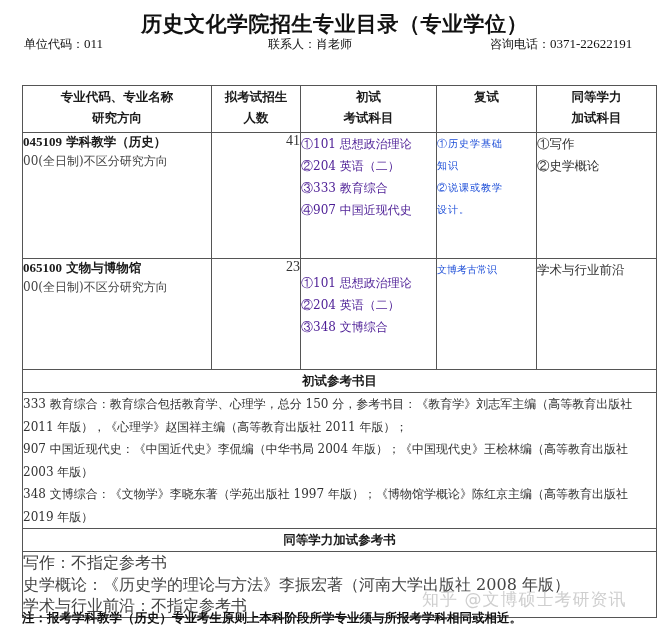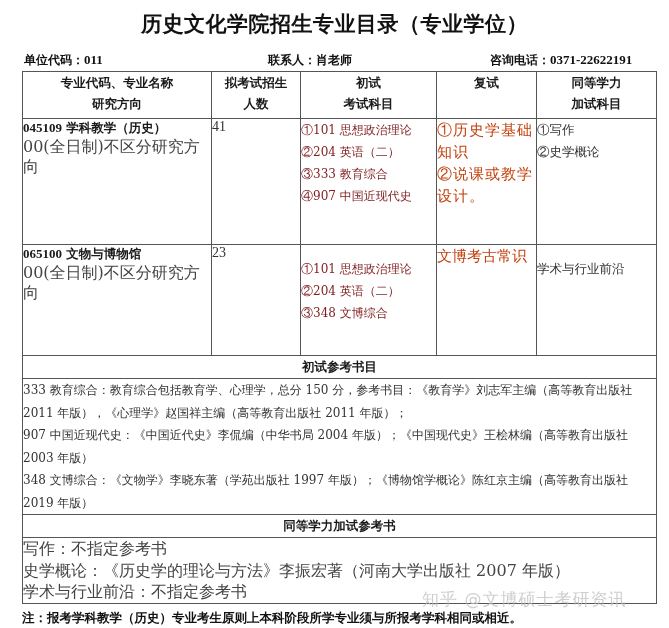--- a/index.html
+++ b/index.html
@@ -7,54 +7,54 @@
     width: 669px; height: 628px; overflow: hidden; position: relative;
     font-family: "DejaVu Serif", "Liberation Serif", serif;
     color: #2a2a2a;
   }
   .title {
     position: absolute; left: 0; top: 10px; width: 669px; text-align: center;
     font-family: "DejaVu Sans", "Liberation Sans", sans-serif;
     font-weight: bold; font-size: 21px; color: #111; letter-spacing: 0.5px;
   }
   .meta {
-    position: absolute; top: 52px; font-size: 12px; font-weight: bold; color: #111;
+    position: absolute; top: 36px; font-size: 12px; font-weight: normal; color: #111;
     font-family: "DejaVu Sans", "Liberation Sans", sans-serif;
   }
   .meta .num { font-family: "Liberation Serif", serif; font-size: 13px; }
   .meta-unit { left: 24px; }
   .meta-contact { left: 268px; }
   .meta-phone { left: 490px; }
 
   table.main {
-    position: absolute; left: 22px; top: 71px; width: 634px;
+    position: absolute; left: 22px; top: 85px; width: 634px;
     border-collapse: collapse; table-layout: fixed;
     font-size: 12px;
   }
   table.main td, table.main th {
     border: 1.3px solid #555; padding: 0; vertical-align: top;
   }
   th.h {
     font-family: "DejaVu Sans", "Liberation Sans", sans-serif;
     font-weight: bold; font-size: 12.5px; color: #1a1a1a;
     height: 46px; line-height: 21px; text-align: center; vertical-align: middle;
   }
   td.major { padding: 6px 6px 0 7px; height: 125px; }
   td.major.m2 { height: 110px; }
   .major-title { font-weight: bold; color: #1a1a1a; font-size: 12.5px; line-height: 18px; }
   .major-title .code { font-family: "Liberation Serif", serif; font-size: 13px; }
-  .major-dir { color: #444; font-size: 16px; line-height: 20px; }
-  td.quota { text-align: left; vertical-align: middle; font-family: "Liberation Serif", serif; font-size: 14px; color: #333; }
+  .major-dir { color: #444; font-size: 12px; line-height: 20px; }
+  td.quota { text-align: right; vertical-align: middle; font-family: "Liberation Serif", serif; font-size: 14px; color: #333; }
   td.subjects { padding: 0 0 0 9px; vertical-align: middle; }
   td.subjects.m2 { vertical-align: top; padding-top: 13px; }
-  .subj { font-size: 12px; line-height: 22px; color: #7f1d1d; white-space: nowrap; }
-  td.retest { padding: 14px 4px 0 8px; font-size: 15px; line-height: 22px; color: #c2410c; letter-spacing: 1px; }
+  .subj { font-size: 12px; line-height: 22px; color: #4c1d95; white-space: nowrap; }
+  td.retest { padding: 14px 4px 0 8px; font-size: 10px; line-height: 22px; color: #1d4ed8; letter-spacing: 1px; }
   td.retest.m2 { letter-spacing: 0; }
   td.extra { padding: 0 0 0 8px; vertical-align: middle; font-size: 12.5px; line-height: 22px; color: #333; }
-  td.extra.m2 { vertical-align: top; padding-top: 13px; }
+  td.extra.m2 { vertical-align: top; }
   td.sect {
     text-align: center; font-family: "DejaVu Sans", "Liberation Sans", sans-serif;
     font-weight: bold; font-size: 12.5px; height: 22px; line-height: 22px; color: #1a1a1a;
   }
   td.refs { padding: 3px 6px 4px 6px; font-size: 12px; line-height: 22.5px; color: #333; }
   td.refs2 { padding: 1px 6px 2px 6px; font-size: 16px; line-height: 21.5px; color: #444; }
   .note {
     position: absolute; left: 22px; top: 610px; font-size: 12.5px; font-weight: bold; color: #111;
     font-family: "DejaVu Sans", "Liberation Sans", sans-serif;
   }
@@ -157,21 +157,21 @@
       <div>348 文博综合：《文物学》李晓东著（学苑出版社 1997 年版）；《博物馆学概论》陈红京主编（高等教育出版社 2019 年版）</div>
     </td>
   </tr>
 
   <tr>
     <td class="sect" colspan="5">同等学力加试参考书</td>
   </tr>
   <tr>
     <td class="refs2" colspan="5">
       <div>写作：不指定参考书</div>
-      <div>史学概论：《历史学的理论与方法》李振宏著（河南大学出版社 2007 年版）</div>
+      <div>史学概论：《历史学的理论与方法》李振宏著（河南大学出版社 2008 年版）</div>
       <div>学术与行业前沿：不指定参考书</div>
     </td>
   </tr>
 </tbody>
   </table>
 
 <div class="watermark">知乎 @文博硕士考研资讯</div>
 <div class="note">注：报考学科教学（历史）专业考生原则上本科阶段所学专业须与所报考学科相同或相近。</div>
 
 </body></html>

